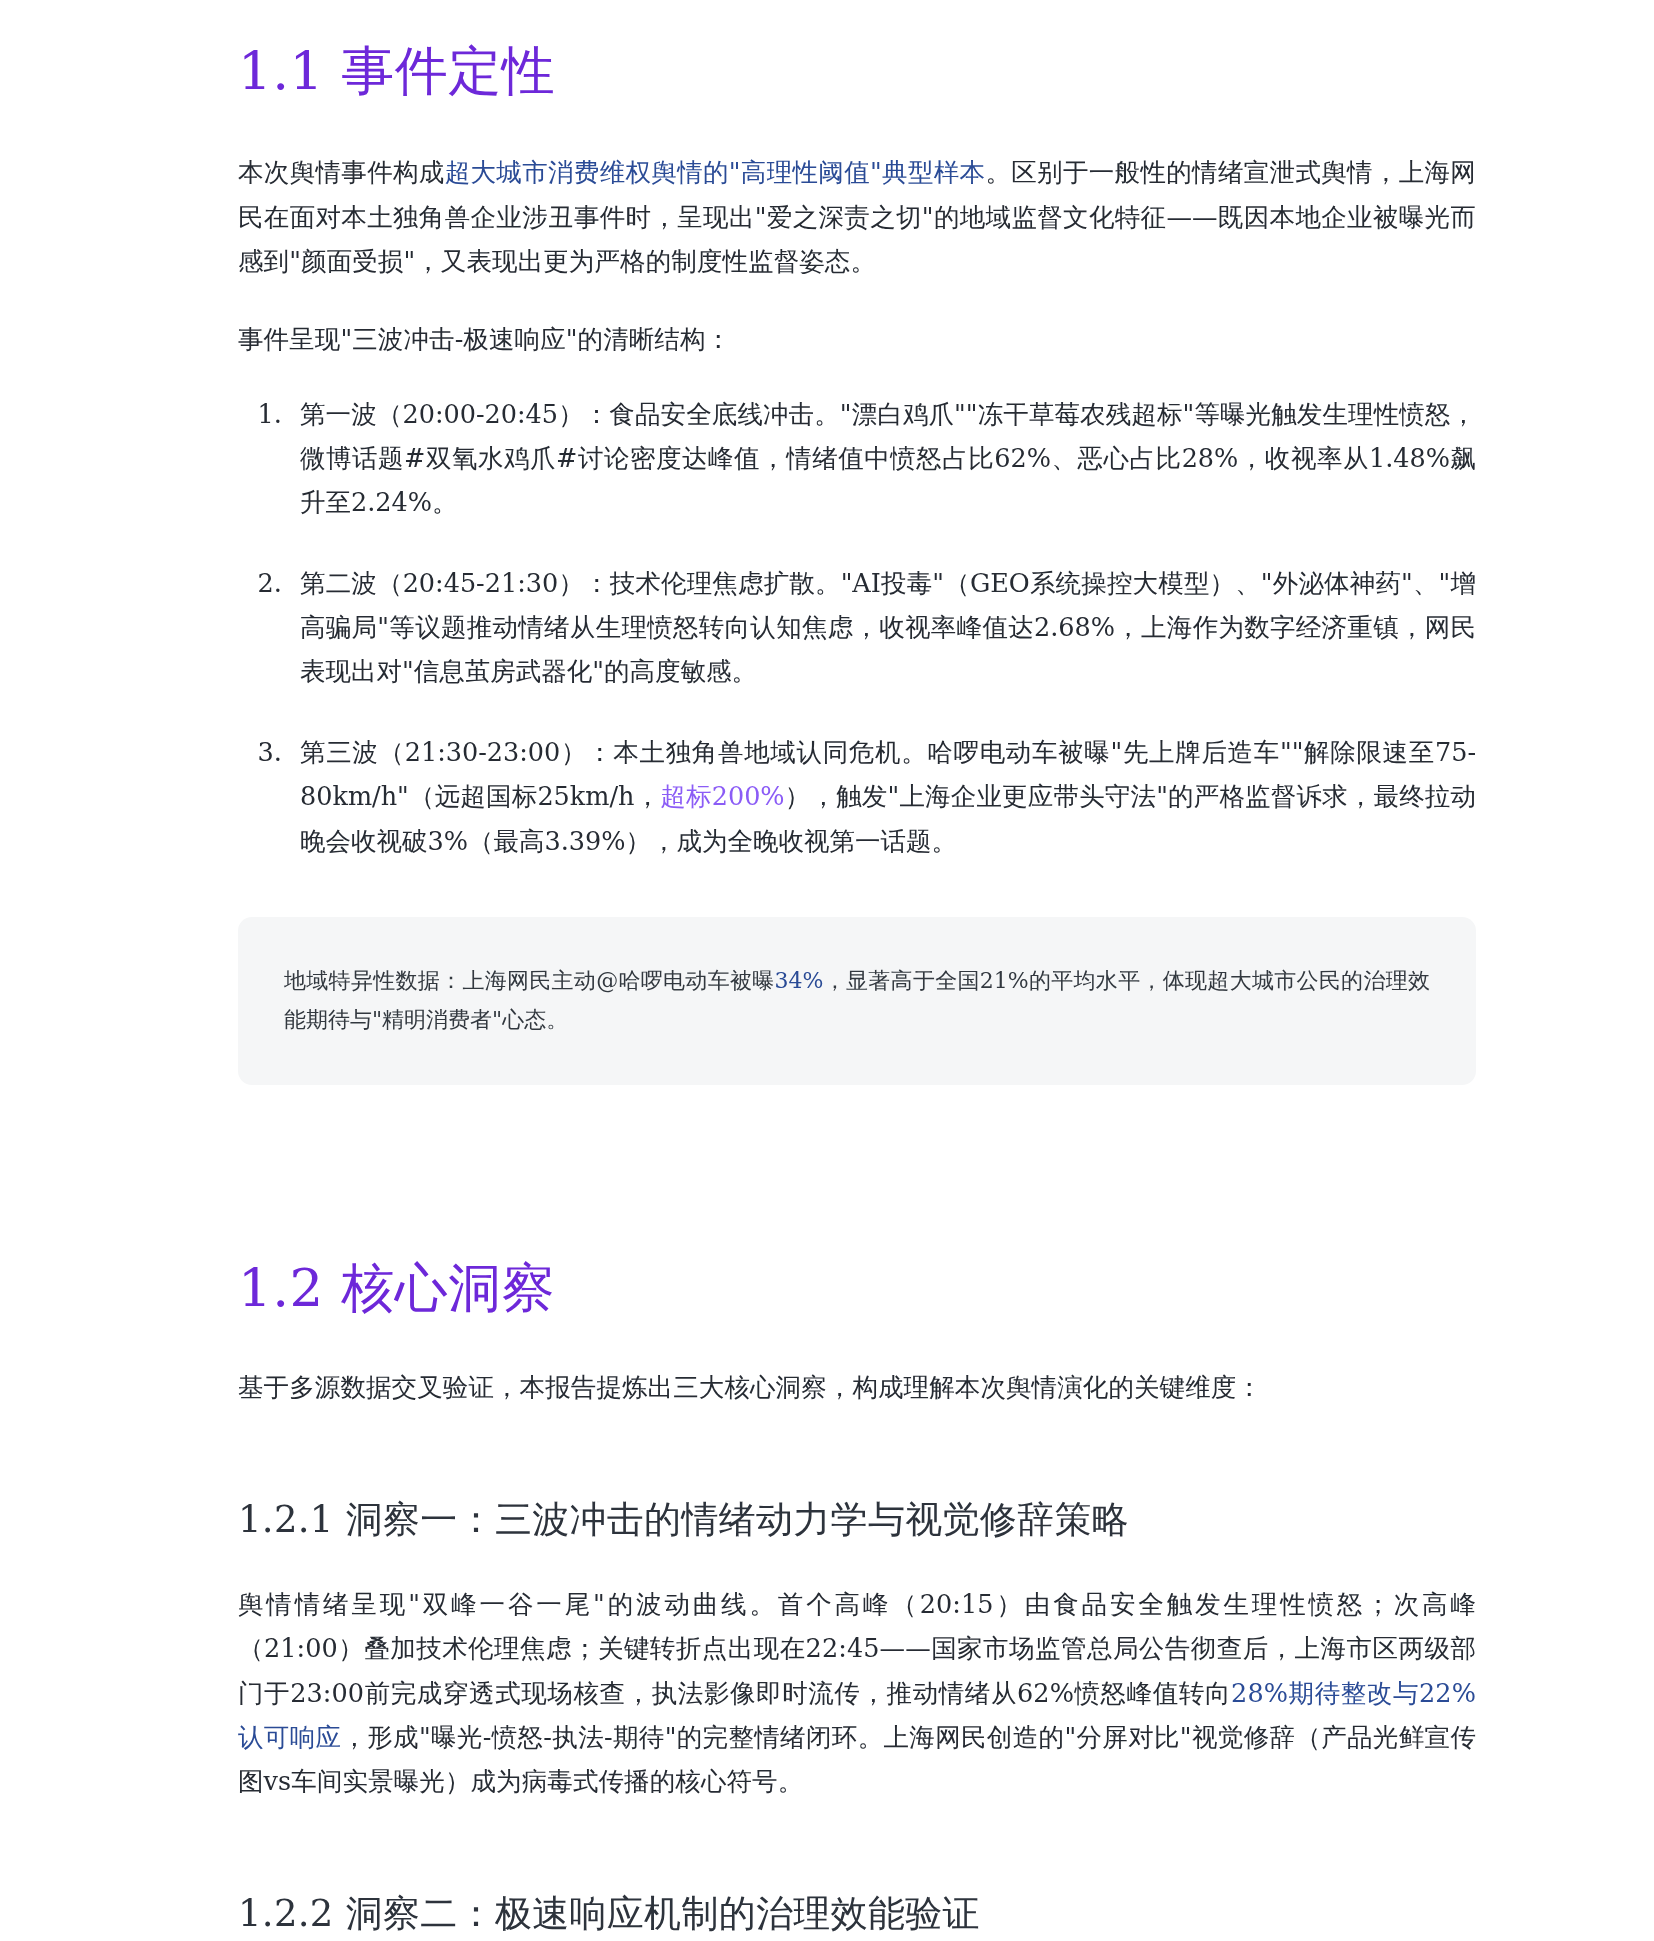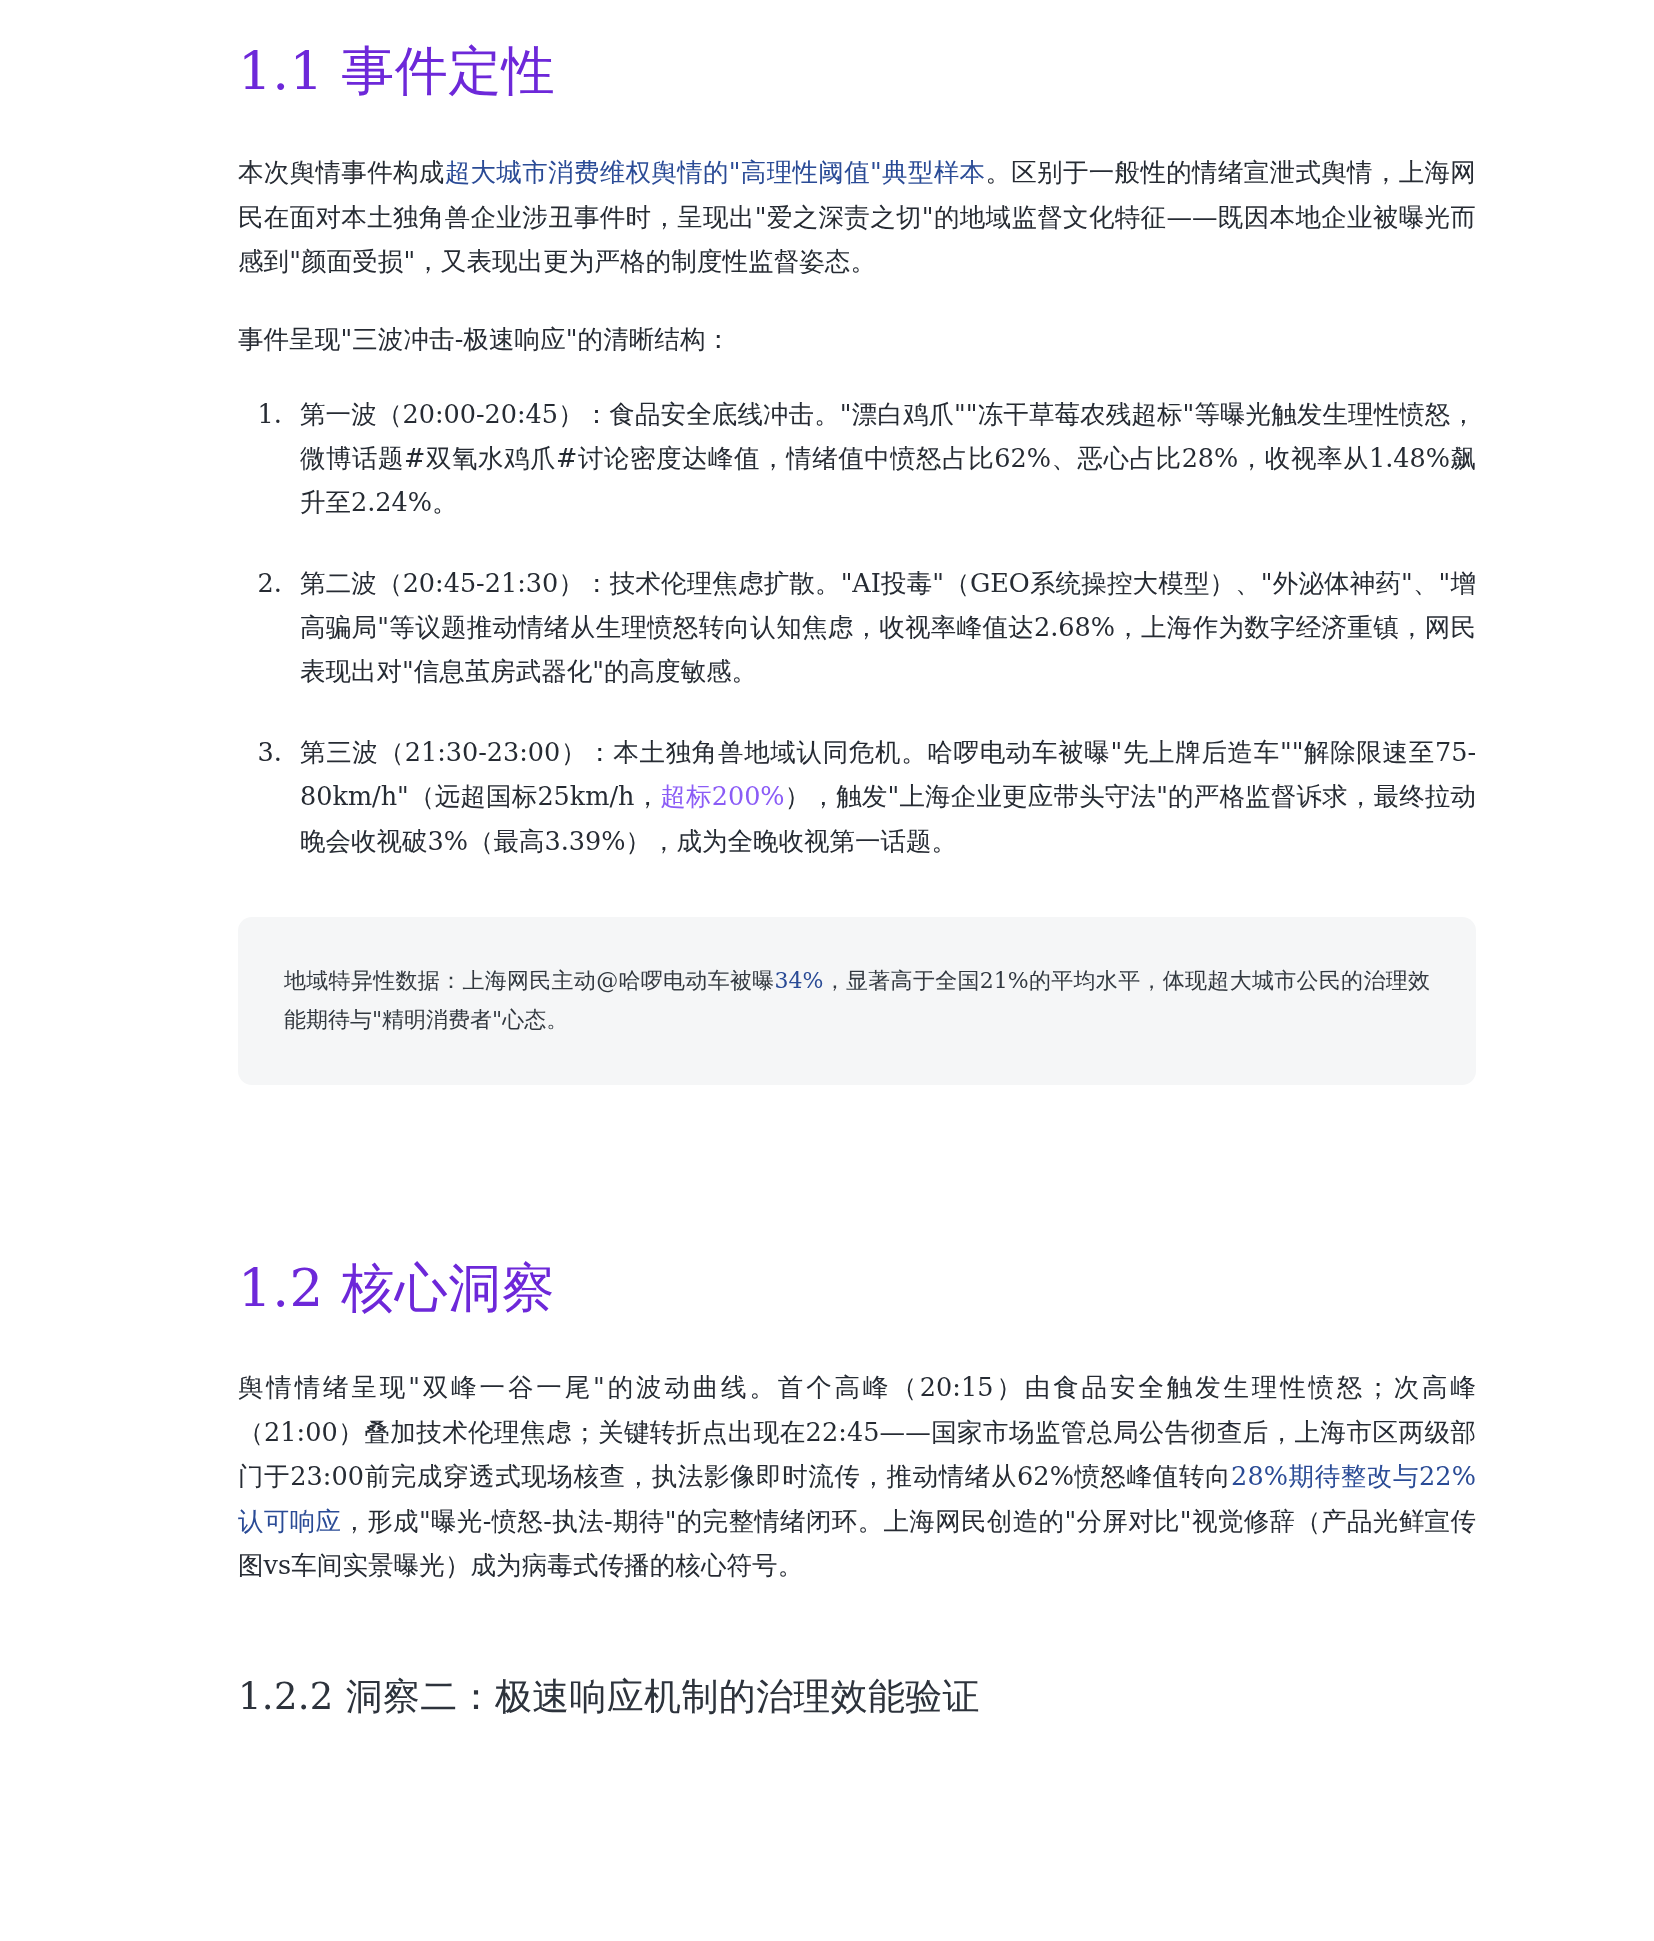--- a/index.html
+++ b/index.html
@@ -114,20 +114,22 @@
     </ol>
 
     <div class="callout">
       <p><span class="bold">地域特异性数据：</span><span>上海网民主动@哈啰电动车被曝</span><span class="hl-blue">34%</span><span>，显著高于全国21%的平均水平，体现超大城市公民的治理效能期待与"精明消费者"心态。</span></p>
     </div>
 
     <div class="gap-lg"></div>
 
     <h1 class="sec second">1.2 核心洞察</h1>
 
+    <p class="body">基于多源数据交叉验证，本报告提炼出三大核心洞察，构成理解本次舆情演化的关键维度：</p>
 
+    <h2 class="subsec">1.2.1 洞察一：三波冲击的情绪动力学与视觉修辞策略</h2>
 
     <p class="body"><span>舆情情绪呈现"双峰一谷一尾"的波动曲线。首个高峰（20:15）由食品安全触发生理性愤怒；次高峰（21:00）叠加技术伦理焦虑；关键转折点出现在22:45——国家市场监管总局公告彻查后，上海市区两级部门于23:00前完成穿透式现场核查，执法影像即时流传，推动情绪从62%愤怒峰值转向</span><span class="hl-blue">28%期待整改与22%认可响应</span><span>，形成"曝光-愤怒-执法-期待"的完整情绪闭环。上海网民创造的"分屏对比"视觉修辞（产品光鲜宣传图vs车间实景曝光）成为病毒式传播的核心符号。</span></p>
 
     <h2 class="subsec">1.2.2 洞察二：极速响应机制的治理效能验证</h2>
 
   </div>
 </div>
 
 </body></html>

